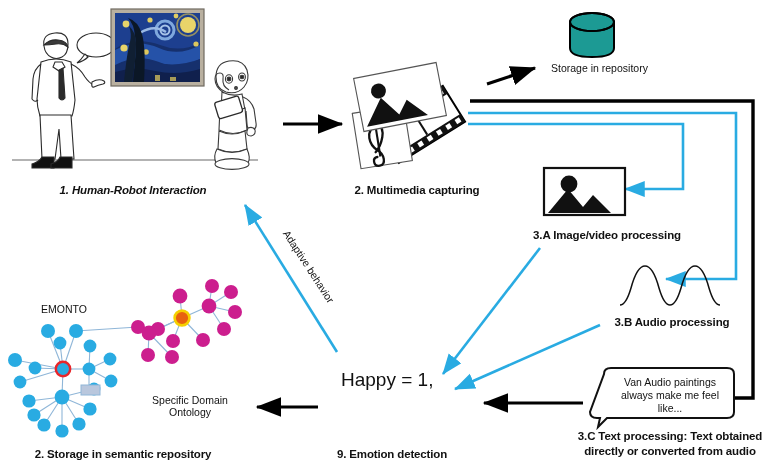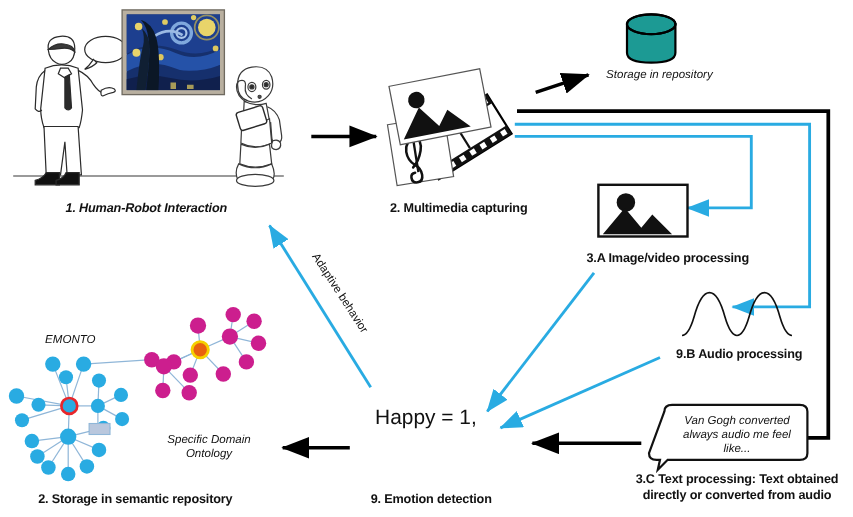--- a/index.html
+++ b/index.html
@@ -2,21 +2,21 @@
 <html><head>
 <meta charset="utf-8">
 <style>
   html,body{margin:0;padding:0;background:#fff;}
   body{width:775px;height:470px;position:relative;overflow:hidden;
        font-family:"Liberation Sans",sans-serif;color:#000;}
   #stage{position:absolute;left:0;top:0;width:775px;height:470px;}
   .lbl{position:absolute;font-weight:bold;font-size:11.5px;letter-spacing:-.15px;
        white-space:nowrap;color:#111;}
   .lbl.ctr{transform:translateX(-50%);text-align:center;}
-  .plain{position:absolute;font-size:10.5px;color:#111;white-space:nowrap;font-style:italic;}
+  .plain{position:absolute;font-size:10.5px;color:#111;white-space:nowrap;}
   .plain.ctr{transform:translateX(-50%);text-align:center;line-height:12px;}
   svg.layer{position:absolute;left:0;top:0;width:775px;height:470px;overflow:visible;}
   .bigtxt{position:absolute;font-size:19px;color:#111;white-space:nowrap;}
   .rot{position:absolute;font-size:10.5px;color:#111;white-space:nowrap;
        transform-origin:0 0;}
 </style>
 </head>
 <body>
 
 <div id="stage">
@@ -180,28 +180,28 @@
       <circle cx="569" cy="184" r="8.4" fill="#111"></circle>
       <path d="M548,213 l20,-24 l15,18 l10,-12 l18,18 z" fill="#111"></path>
     </g>
   </svg>
   <div class="lbl ctr" style="left:607px;top:229px;">3.A Image/video processing</div>
 
   <svg class="layer" viewBox="0 0 775 470">
     <path d="M620,305 q6,0 11,-17 q6,-22 14,-22 q8,0 14,22 q5,17 11,17
              q6,0 11,-17 q6,-22 14,-22 q8,0 14,22 q5,17 11,17" fill="none" stroke="#111" stroke-width="1.5"></path>
   </svg>
-  <div class="lbl ctr" style="left:672px;top:316px;">9.B Audio processing</div>
+  <div class="lbl ctr" style="left:672px;top:316px;">3.B Audio processing</div>
 
   <svg class="layer" viewBox="0 0 775 470">
     <path d="M604,374 q0,-6 7,-6 h116 q7,0 7,6 v38 q0,6 -7,6 h-120
              l-9,9 l2,-9 h-3 q-7,0 -7,-6 z" fill="#fff" stroke="#111" stroke-width="2"></path>
   </svg>
-  <div class="plain ctr" style="left:670px;top:376px;">Van Gogh converted</div>
-  <div class="plain ctr" style="left:670px;top:389px;">always audio me feel</div>
+  <div class="plain ctr" style="left:670px;top:376px;">Van Audio paintings</div>
+  <div class="plain ctr" style="left:670px;top:389px;">always make me feel</div>
   <div class="plain ctr" style="left:670px;top:402px;">like...</div>
   <div class="lbl ctr" style="left:670px;top:430px;">3.C Text processing: Text obtained</div>
   <div class="lbl ctr" style="left:670px;top:445px;">directly or converted from audio</div>
 
   <div class="bigtxt" style="left:341px;top:369px;">Happy = 1,</div>
   <div class="lbl ctr" style="left:392px;top:448px;">9. Emotion detection</div>
 
   <div class="rot" style="left:291px;top:228px;transform:rotate(57deg);">Adaptive behavior</div>
 
   <svg class="layer" viewBox="0 0 775 470">

